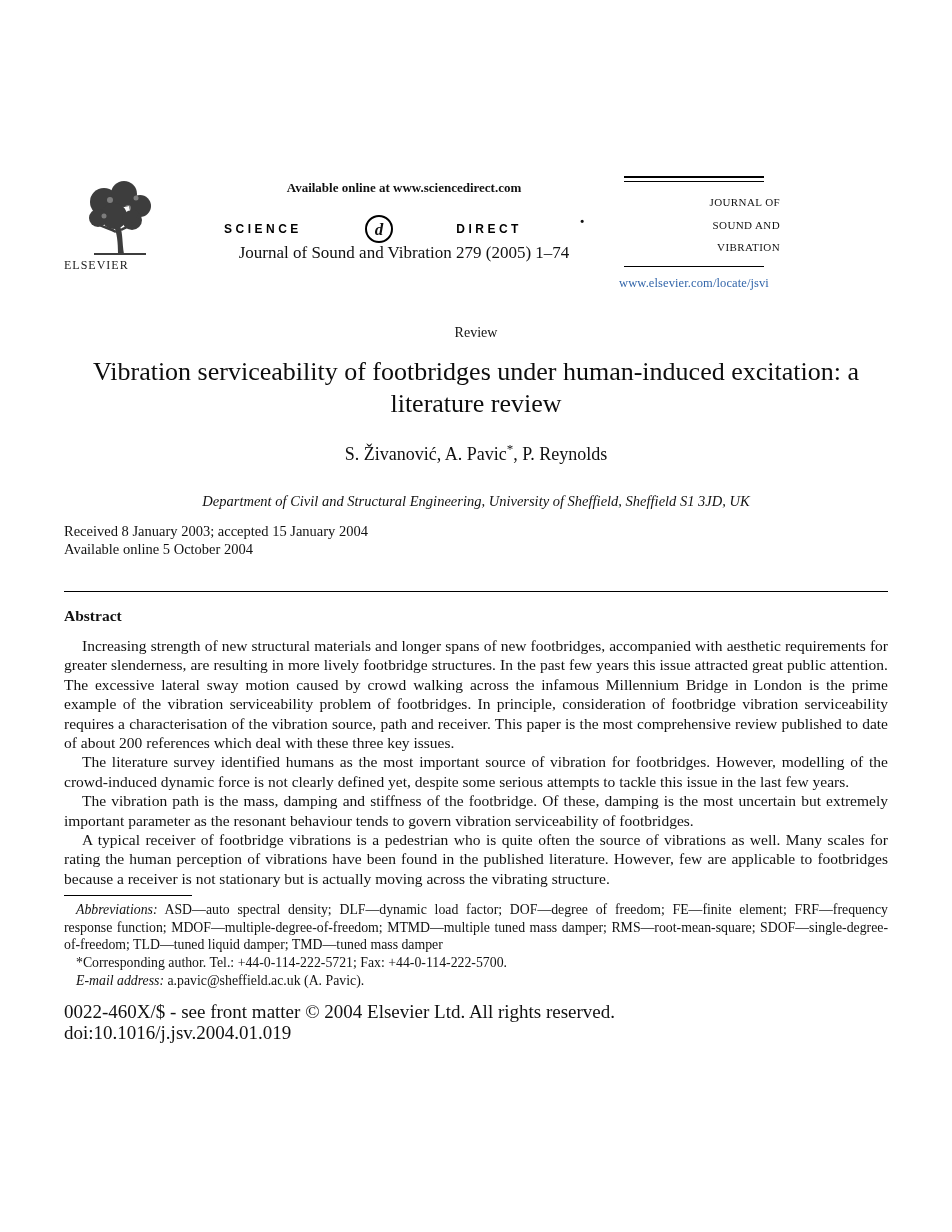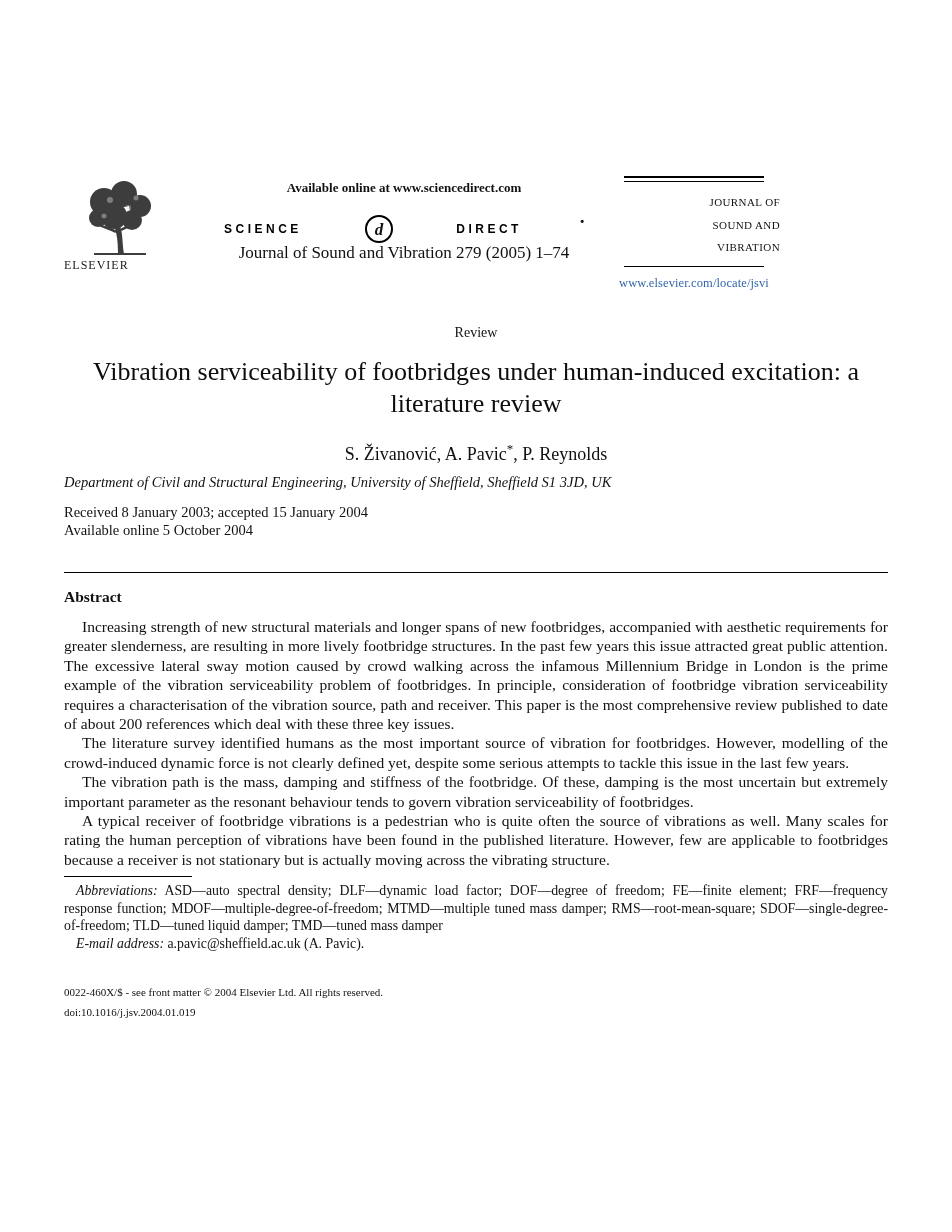--- a/index.html
+++ b/index.html
@@ -35,34 +35,34 @@
   .right-box{position:absolute;right:108px;top:0;width:172px;text-align:center;}
   .double-rule{height:3px;border-top:2px solid #000;border-bottom:1.5px solid #000;margin:0 16px 9px 16px;}
   .jbox-line{font-size:11px;line-height:22.5px;letter-spacing:0.4px;color:#111;text-align:right;}
   .single-rule{border-top:1.5px solid #000;margin:7px 16px 0 16px;}
   .jurl{margin-top:9px;font-size:12.5px;color:var(--link);letter-spacing:0.1px;cursor:pointer;}
   
   .review-label{margin-top:27px;text-align:center;font-size:14px;}
   .article-title{margin:15px auto 0 auto;max-width:792px;text-align:center;font-size:26px;line-height:32px;font-weight:normal;color:#0d0d0d;}
   .authors{margin-top:21px;text-align:center;font-size:18px;}
   .authors sup{font-size:13px;}
-  .affiliation{margin-top:9px;text-align:left;font-size:14.5px;font-style:italic;}
+  .affiliation{margin-top:28px;text-align:center;font-size:14.5px;font-style:italic;}
   .dates{margin-top:13px;text-align:left;font-size:14.5px;line-height:17.5px;}
   .main-rule{border:none;border-top:1.5px solid #000;margin:33px 0 0 0;}
   
   .abstract-heading{margin-top:15px;font-size:15.5px;font-weight:bold;}
   .abstract{margin-top:11px;}
   .abstract p{margin:0;font-size:15.5px;line-height:19.4px;text-align:justify;text-indent:18px;}
   
   .footnote-rule{border:none;border-top:1px solid #000;width:128px;margin:7px 0 5px 0;}
   .footnotes{font-size:13.8px;line-height:17.6px;}
   .footnotes p{margin:0;text-align:justify;text-indent:12px;font-family:Liberation Serif, serif;}
   .fn-italic{font-style:italic;}
   
-  .footer{margin-top:29px;font-size:11px;line-height:20.5px;}
+  .footer{margin-top:13px;font-size:19px;line-height:20.5px;}
 </style>
 </head>
 <body>
 
 <div class="page">
 
   <div class="header">
 
     <div class="logo-block">
       <svg width="92" height="78" viewBox="0 0 92 78" aria-hidden="true">
@@ -129,20 +129,21 @@
     <p>Increasing strength of new structural materials and longer spans of new footbridges, accompanied with aesthetic requirements for greater slenderness, are resulting in more lively footbridge structures. In the past few years this issue attracted great public attention. The excessive lateral sway motion caused by crowd walking across the infamous Millennium Bridge in London is the prime example of the vibration serviceability problem of footbridges. In principle, consideration of footbridge vibration serviceability requires a characterisation of the vibration source, path and receiver. This paper is the most comprehensive review published to date of about 200 references which deal with these three key issues.</p>
     <p>The literature survey identified humans as the most important source of vibration for footbridges. However, modelling of the crowd-induced dynamic force is not clearly defined yet, despite some serious attempts to tackle this issue in the last few years.</p>
     <p>The vibration path is the mass, damping and stiffness of the footbridge. Of these, damping is the most uncertain but extremely important parameter as the resonant behaviour tends to govern vibration serviceability of footbridges.</p>
     <p>A typical receiver of footbridge vibrations is a pedestrian who is quite often the source of vibrations as well. Many scales for rating the human perception of vibrations have been found in the published literature. However, few are applicable to footbridges because a receiver is not stationary but is actually moving across the vibrating structure.</p>
   </div>
 
   <hr class="footnote-rule">
 
   <div class="footnotes">
     <p><span class="fn-italic">Abbreviations:</span><span> ASD—auto spectral density; DLF—dynamic load factor; DOF—degree of freedom; FE—finite element; FRF—frequency response function; MDOF—multiple-degree-of-freedom; MTMD—multiple tuned mass damper; RMS—root-mean-square; SDOF—single-degree-of-freedom; TLD—tuned liquid damper; TMD—tuned mass damper</span></p>
+    <p><span>*</span><span>Corresponding author. Tel.: +44-0-114-222-5721; Fax: +44-0-114-222-5700.</span></p>
     <p><span class="fn-italic">E-mail address:</span><span> a.pavic@sheffield.ac.uk</span><span> (A. Pavic).</span></p>
   </div>
 
   <div class="footer">
     <div>0022-460X/$ - see front matter © 2004 Elsevier Ltd. All rights reserved.</div>
     <div>doi:10.1016/j.jsv.2004.01.019</div>
   </div>
 
 </div>
 

